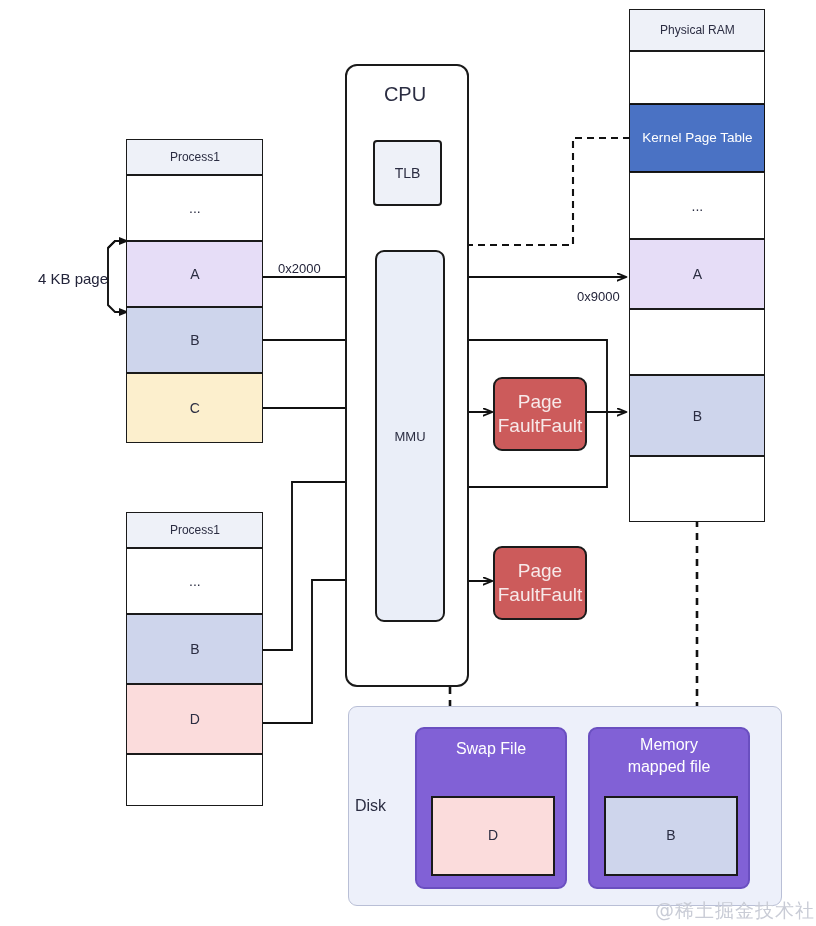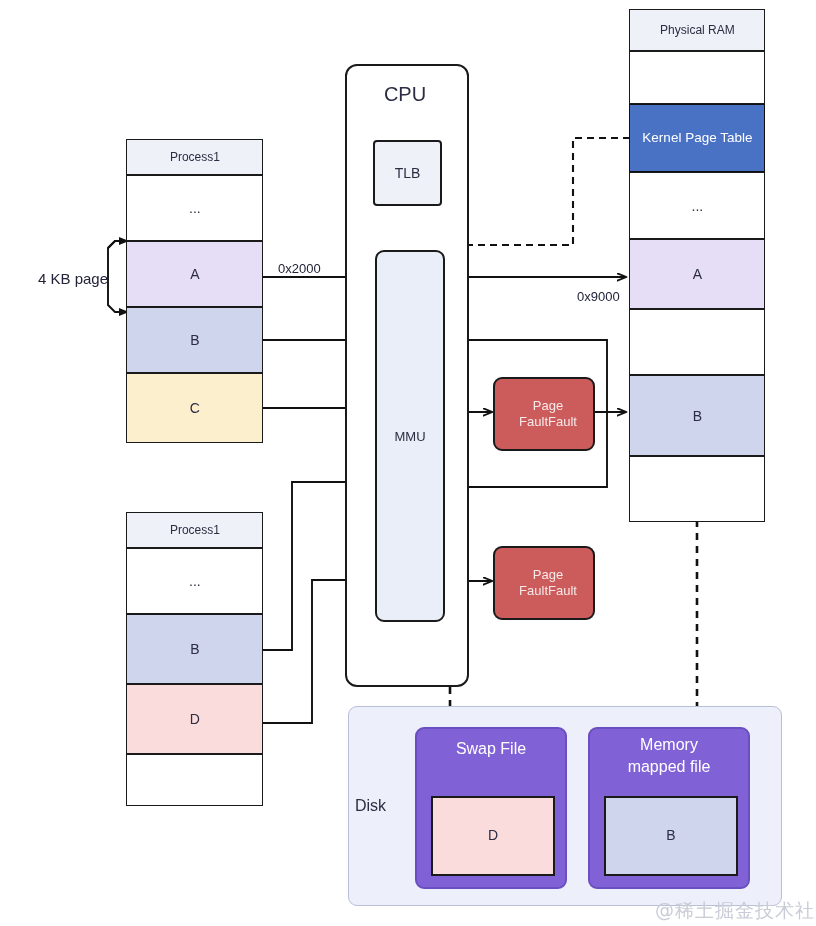--- a/index.html
+++ b/index.html
@@ -17,22 +17,22 @@
   .cream{background:#fcefcd;}
   .pink{background:#fbdcdc;}
   .kpt{background:#4a72c4;color:#ffffff;font-size:13.5px;border-color:#101010;}
   .cpu{position:absolute;border:2px solid #1a1a1a;border-radius:12px;background:#ffffff;}
   .cpu-label{position:absolute;font-size:20px;color:#2b2d42;}
   .tlb{position:absolute;border:2px solid #1a1a1a;border-radius:4px;background:#eef1f8;
        display:flex;align-items:center;justify-content:center;font-size:14px;color:#2b2d42;}
   .mmu{position:absolute;border:2px solid #1a1a1a;border-radius:9px;background:#eaeef8;
        display:flex;align-items:center;justify-content:center;font-size:13px;color:#2b2d42;}
   .pf{position:absolute;border:2px solid #1a1a1a;border-radius:9px;background:#cc5b5b;
-      color:#f7e9e9;font-size:13px;display:flex;align-items:center;justify-content:center;
-      text-align:center;line-height:1.25;padding-left:8px;}
+      color:#f7e9e9;font-size:19px;display:flex;align-items:center;justify-content:center;
+      text-align:center;line-height:1.25;}
   .disk{position:absolute;border:1.6px solid #b9bfd6;border-radius:9px;background:#edf0fa;}
   .disk-label{position:absolute;font-size:16px;color:#2b2d42;}
   .file{position:absolute;border:2px solid #6a4fc0;border-radius:9px;background:#8161d6;
         color:#ffffff;font-size:16px;text-align:center;line-height:1.22;}
   .file-title{position:absolute;left:0;right:0;top:10px;}
   .inner{position:absolute;border:2px solid #1a1a1a;display:flex;align-items:center;
          justify-content:center;font-size:14px;color:#2b2d42;}
   .addr{position:absolute;font-size:13px;color:#23243a;}
   .kbp{position:absolute;font-size:15px;color:#23243a;}
   .wm{position:absolute;font-size:19px;color:#c9ccd6;letter-spacing:1px;

